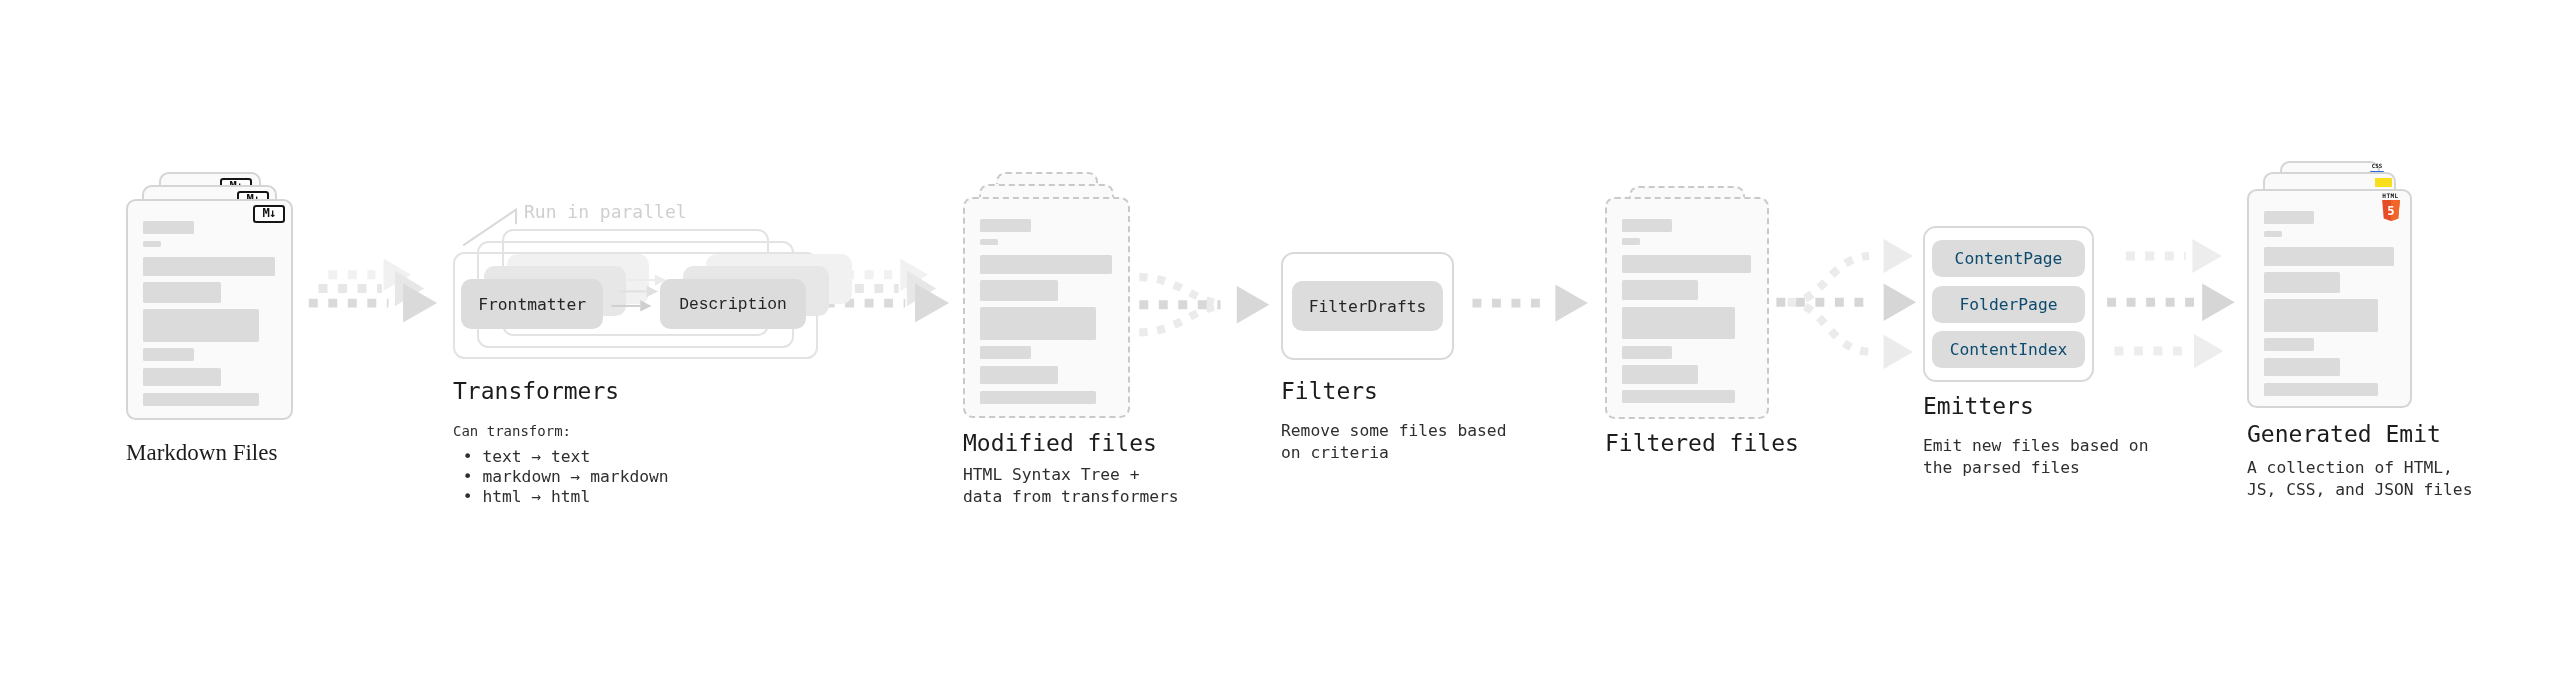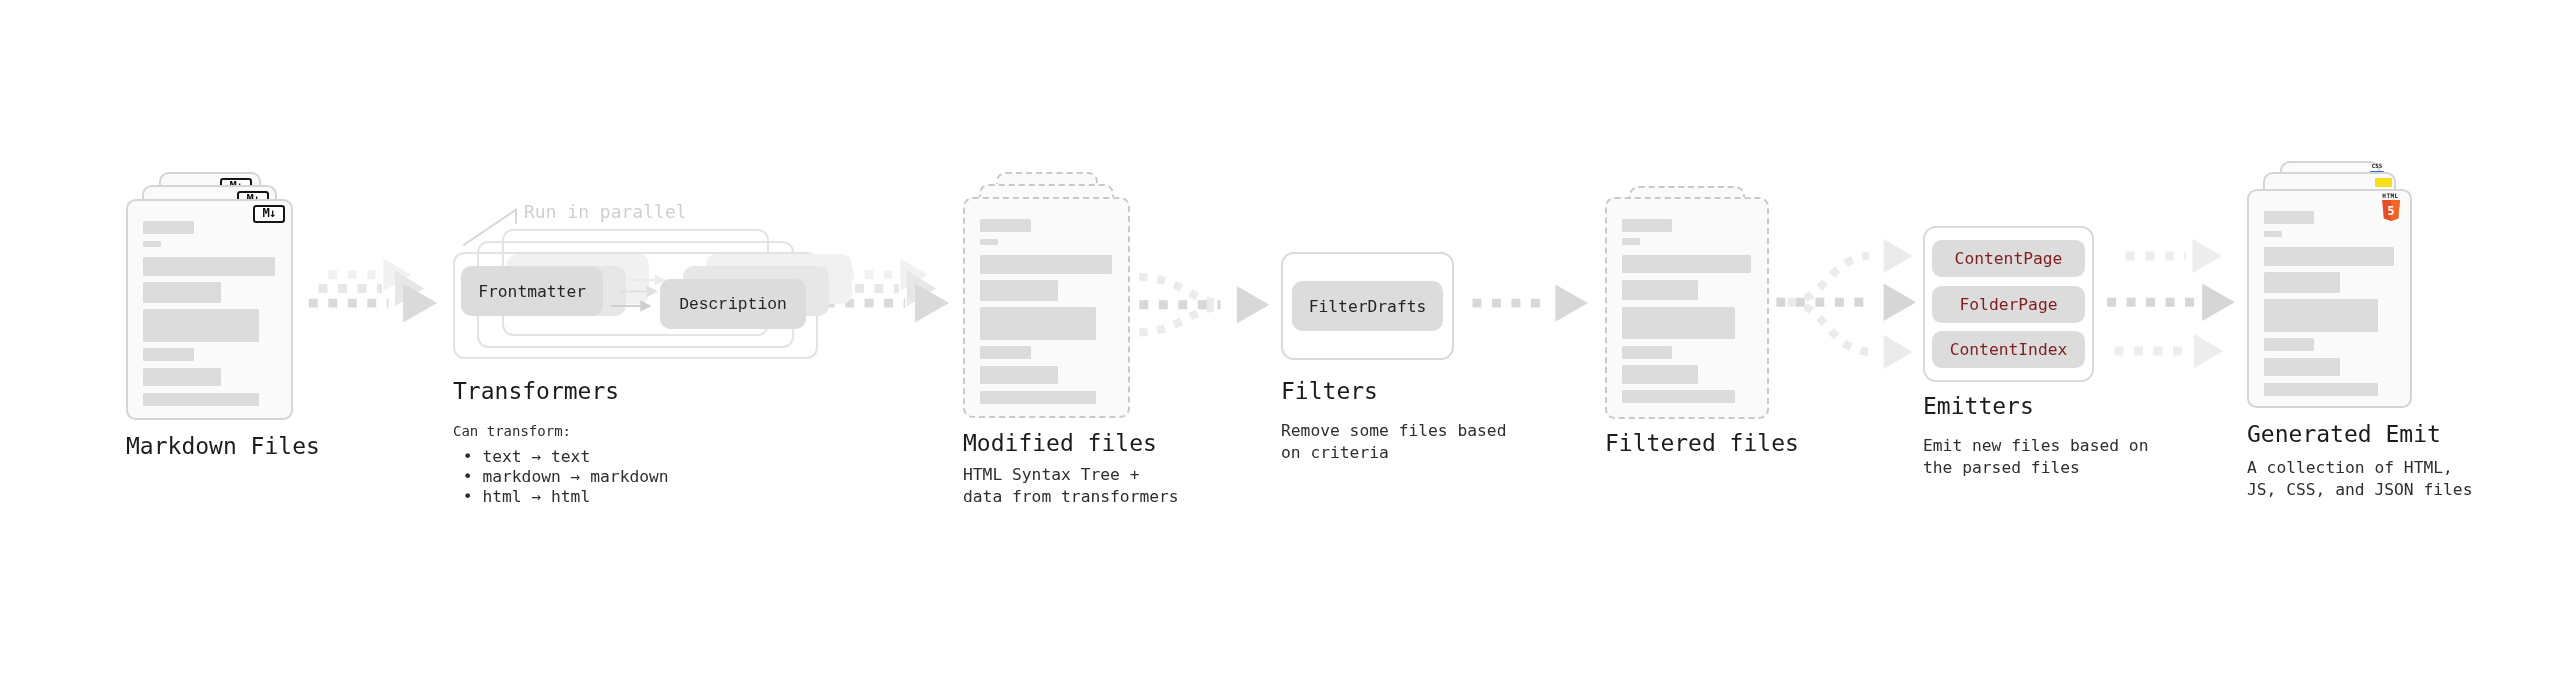--- a/index.html
+++ b/index.html
@@ -34,21 +34,21 @@
 
   
   .outline-box{position:absolute;border:2px solid #e3e3e3;border-radius:11.4px;background:transparent;box-sizing:border-box;}
   .solid-box{position:absolute;border:2px solid #d9d9d9;border-radius:13px;background:#ffffff;box-sizing:border-box;
     display:flex;flex-direction:column;align-items:center;justify-content:center;}
   .chip{position:absolute;background:#dcdcdc;border-radius:10.6px;color:#252525;font-size:16.3px;
     display:flex;align-items:center;justify-content:center;box-sizing:border-box;}
   .chip-echo{position:absolute;background:#e7e7e7;border-radius:10.6px;}
   .chip-echo.l2{background:#f1f1f1;}
   .chip-static{position:static;margin:4.1px 0;width:153px;height:37px;background:#dcdcdc;border-radius:9.8px;
-    color:#7f1d1d;font-size:16.3px;display:flex;align-items:center;justify-content:center;}
+    color:#0c4a6e;font-size:16.3px;display:flex;align-items:center;justify-content:center;}
 
   
   .node-label{font-size:23px;font-weight:500;color:#1c1c1c;white-space:nowrap;}
   .node-desc{font-size:16.3px;line-height:22px;color:#2e2e2e;white-space:pre-line;}
   .desc-title{font-size:14px;line-height:22px;color:#2e2e2e;}
   .bullets{font-size:16.3px;line-height:20.3px;color:#2e2e2e;padding-left:9.8px;margin-top:4.9px;}
   .annotation{position:absolute;font-size:18px;color:#cfcfcf;white-space:nowrap;}
 </style>
 </head>
 <body>
@@ -121,36 +121,36 @@
             <div class="bar" style="width: 100%; height: 18.7px;"></div>
             <div class="bar" style="width: 59%; height: 20.3px;"></div>
             <div class="bar" style="width: 88%; height: 32.5px;"></div>
             <div class="bar" style="width: 39%; height: 13px;"></div>
             <div class="bar" style="width: 59%; height: 18.7px;"></div>
             <div class="bar" style="width: 88%; height: 13px;"></div>
           </div>
       </div>
       <div class="md-badge" style="left:127px;top:33px;">M↓</div>
     </div>
-    <div class="node-label" style="margin-top:13px;">Markdown Files</div>
+    <div class="node-label" style="margin-top:20px;font-family:Liberation Serif, serif;">Markdown Files</div>
   </div>
 
   <div class="group" style="left:453px;top:199px;width:382px;">
     <div class="annotation" style="left:71px;top:2.4px;">Run in parallel</div>
     <div style="position:relative;width:365px;height:160px;">
       <div class="outline-box" style="left:49px;right:49px;top:30px;height:107px;"></div>
       <div class="outline-box" style="left:24.4px;right:24.4px;top:42px;height:107px;"></div>
       <div class="outline-box" style="left:0;right:0;top:53px;height:107px;"></div>
 
       <div class="chip-echo l2" style="left:54px;top:55px;width:142px;height:50px;"></div>
       <div class="chip-echo" style="left:31px;top:67px;width:142px;height:50px;"></div>
 
       <div class="chip-echo l2" style="left:253px;top:55px;width:146px;height:50px;"></div>
       <div class="chip-echo" style="left:230px;top:67px;width:146px;height:50px;"></div>
-      <div class="chip" style="left:8.1px;top:67px;width:142px;height:50px;">Frontmatter</div>
+      <div class="chip" style="left:8.1px;top:80px;width:142px;height:50px;">Frontmatter</div>
       <div class="chip" style="left:207px;top:80px;width:146px;height:50px;font-family:Liberation Mono, monospace;">Description</div>
 
       <svg style="position:absolute;left:158px;top:73px;" width="65" height="42" viewBox="0 0 80 52">
         <path d="M20 10 H54" stroke="#ebebeb" stroke-width="2.5" fill="none"></path>
         <polygon points="68,10 54,3 54,17" fill="#ebebeb"></polygon>
         <path d="M10 24 H44" stroke="#e0e0e0" stroke-width="2.5" fill="none"></path>
         <polygon points="58,24 44,17 44,31" fill="#e0e0e0"></polygon>
         <path d="M0 42 H36" stroke="#cfcfcf" stroke-width="2.5" fill="none"></path>
         <polygon points="50,42 36,35 36,49" fill="#cfcfcf"></polygon>
       </svg>

